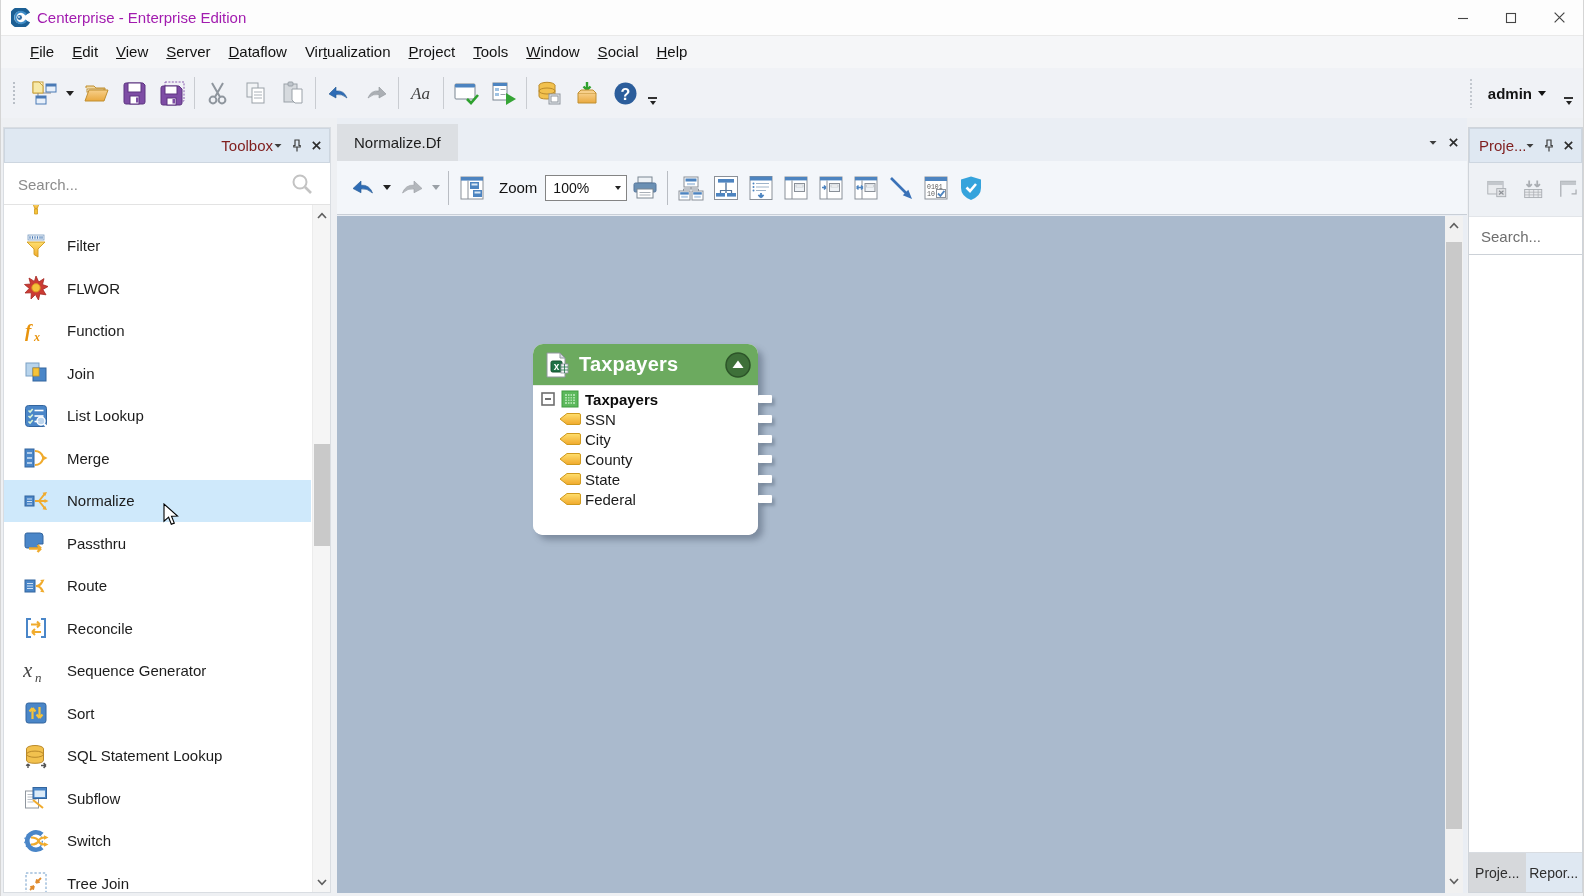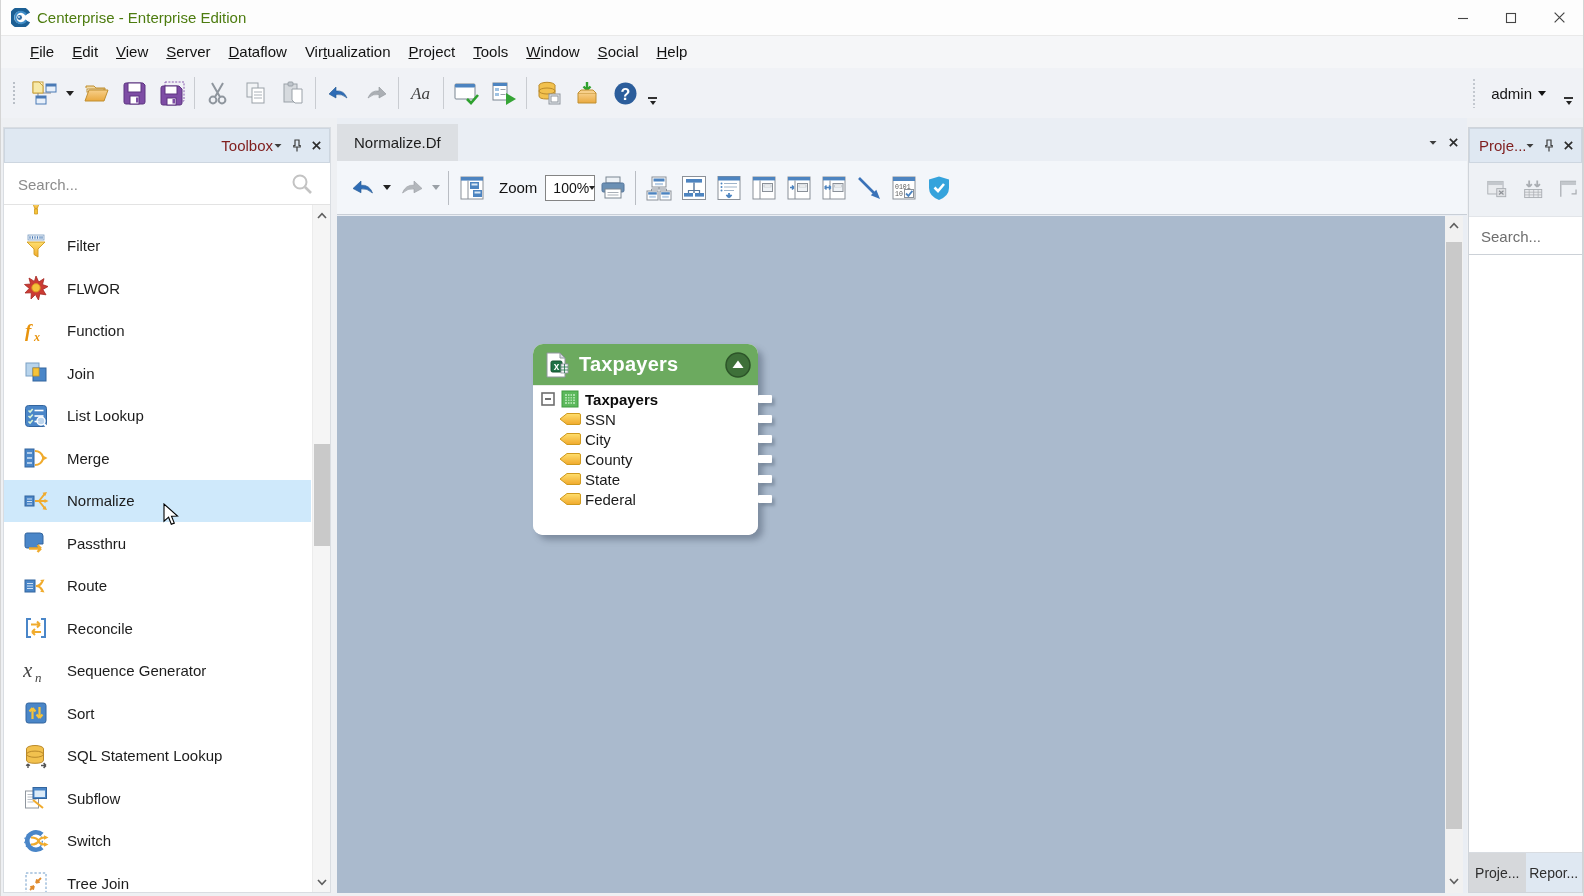--- a/index.html
+++ b/index.html
@@ -3,42 +3,42 @@
 <meta charset="utf-8">
 <style>
 html,body{margin:0;padding:0;overflow:hidden;}
 body{font-family:"Liberation Sans",sans-serif;background:#cfcfcf;}
 .window{position:relative;width:1584px;height:896px;background:#eef0f3;overflow:hidden;
   box-sizing:border-box;border-left:1px solid #d5d5d5;border-right:1px solid #d5d5d5;}
 .window *{box-sizing:border-box;}
 
 .titlebar{position:absolute;left:0;top:0;right:0;height:36px;background:#fdfdfd;border-bottom:1px solid #e9e9e9;}
 .app-logo{position:absolute;left:10px;top:8px;width:19px;height:19px;}
-.title-text{position:absolute;left:36px;top:0;line-height:35px;font-size:15px;color:#4d7c0f;}
+.title-text{position:absolute;left:36px;top:0;line-height:35px;font-size:15px;color:#a21caf;}
 .winbtns{position:absolute;right:0;top:0;height:35px;display:flex;}
 .winbtn{width:48px;height:35px;display:flex;align-items:center;justify-content:center;}
 
 .menubar{position:absolute;left:0;top:36px;right:0;height:32px;background:#f5f6f8;display:flex;align-items:stretch;padding-left:20px;}
 .menu-item{padding:0 9px;line-height:32px;font-size:15px;color:#121212;cursor:default;}
 .menu-item u{text-decoration:underline;}
 
 .toolbar{position:absolute;left:0;top:68px;right:0;height:50px;background:#f0f2f6;display:flex;align-items:center;padding-left:10px;}
 .grip{width:6px;height:26px;margin-right:8px;background-image:radial-gradient(circle,#b9bfc7 1px,transparent 1.2px);background-size:4px 4px;background-position:1px 1px;}
 .tbtn{width:38px;height:38px;display:flex;align-items:center;justify-content:center;border-radius:3px;}
 .tbtn svg{width:27px;height:27px;}
 .tb-dd{width:14px;height:38px;display:flex;align-items:center;justify-content:center;}
 .tb-sep{width:1px;height:32px;background:#c9ccd1;margin:0 3px;}
 .caret{width:0;height:0;border-left:4px solid transparent;border-right:4px solid transparent;border-top:5px solid #222;}
 .caret.muted{border-top-color:#9aa0a6;}
 .tb-overflow{margin-left:4px;margin-top:16px;display:flex;flex-direction:column;align-items:center;}
 .tb-overflow .bar{width:9px;height:1.5px;background:#333;margin-bottom:2px;}
 .tb-overflow .caret{border-left-width:3.5px;border-right-width:3.5px;border-top-width:4px;}
 .toolbar-right{position:absolute;right:10px;top:68px;height:50px;display:flex;align-items:center;}
 .admin-grip{width:5px;height:30px;margin-right:14px;background-image:radial-gradient(circle,#c3c8cf 1px,transparent 1.2px);background-size:4px 4px;}
-.admin{font-size:15px;color:#141414;display:flex;align-items:center;gap:6px;margin-right:14px;}
+.admin{font-size:15px;color:#141414;display:flex;align-items:center;gap:6px;margin-right:14px;font-weight:bold;}
 .admin .caret{border-top-color:#141414;}
 
 .panel-header{position:absolute;left:0;top:0;right:0;height:35px;background:#dfe8f2;border:1px solid #cdd6e0;display:flex;align-items:center;}
 .panel-title{font-size:15px;color:#7f1d1d;padding-left:9px;flex:1;white-space:nowrap;overflow:hidden;text-align:right;}
 .ph-icons{display:flex;align-items:center;gap:8px;padding-right:7px;flex:none;}
 .ph-icons svg{display:block;}
 
 .toolbox{position:absolute;left:2px;top:127px;width:328px;bottom:3px;background:#fff;border:1px solid #d9dde2;}
 .tb-search{position:absolute;left:0;top:35px;right:0;height:42px;background:#fff;border-bottom:1px solid #e3e3e3;}
 .tb-search input{position:absolute;left:12px;top:6px;width:260px;height:30px;border:0;outline:0;font-size:15px;font-family:inherit;color:#333;background:transparent;}
@@ -60,21 +60,21 @@
 
 .docwell{position:absolute;left:336px;top:118px;width:1130px;bottom:3px;background:#eaeef4;}
 .tabstrip{position:absolute;left:0;top:6px;right:0;height:37px;}
 .doc-tab{position:absolute;left:0;top:0;height:37px;background:#dcdfe3;padding:0 17px;line-height:37px;font-size:15px;color:#1d1d1d;}
 .tabstrip-icons{position:absolute;right:8px;top:0;height:37px;display:flex;align-items:center;gap:10px;}
 .df-toolbar{position:absolute;left:0;top:43px;right:0;height:54px;background:#f3f6fa;border-bottom:1px solid #c9cfd7;display:flex;align-items:center;padding-left:8px;}
 .df-toolbar .tbtn{width:35px;height:38px;}
 .df-toolbar .tbtn svg{width:28px;height:28px;}
 .df-sep{width:1px;height:34px;background:#b9bdc3;margin:0 5px;}
 .zoom-label{font-size:15px;color:#111;margin:0 8px 0 10px;}
-.zoom-combo{width:50px;height:26px;background:#fff;border:1px solid #848484;display:flex;align-items:center;position:relative;}
+.zoom-combo{width:82px;height:26px;background:#fff;border:1px solid #848484;display:flex;align-items:center;position:relative;}
 .zoom-combo .zval{flex:1;font-size:14px;color:#111;padding-left:7px;}
 .zoom-combo .zdd{width:17px;height:100%;display:flex;align-items:center;justify-content:center;}
 .zoom-combo .caret{border-left-width:3.5px;border-right-width:3.5px;border-top-width:4px;}
 .canvas{position:absolute;left:0;top:98px;right:22px;bottom:0;background:#aabacd;overflow:hidden;}
 .canvas-scroll{position:absolute;right:4px;top:98px;bottom:0;width:18px;background:#f1f1f1;}
 
 .node{position:absolute;left:196px;top:128px;width:225px;border-radius:10px;
   box-shadow:5px 5px 6px rgba(70,85,105,.45);background:#fff;}
 .node-header{height:42px;background:#6caa5f;border-radius:10px 10px 0 0;display:flex;align-items:center;position:relative;border-bottom:1px solid #e7ece7;}
 .node-header .nicon{margin-left:11px;}

